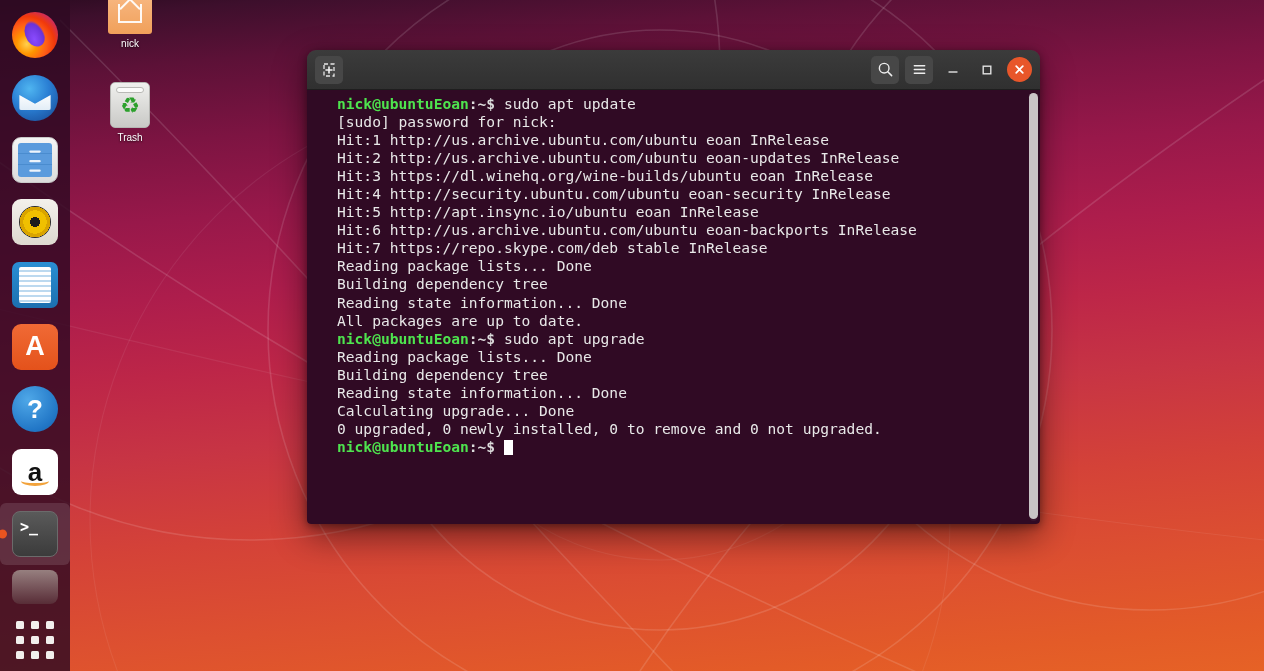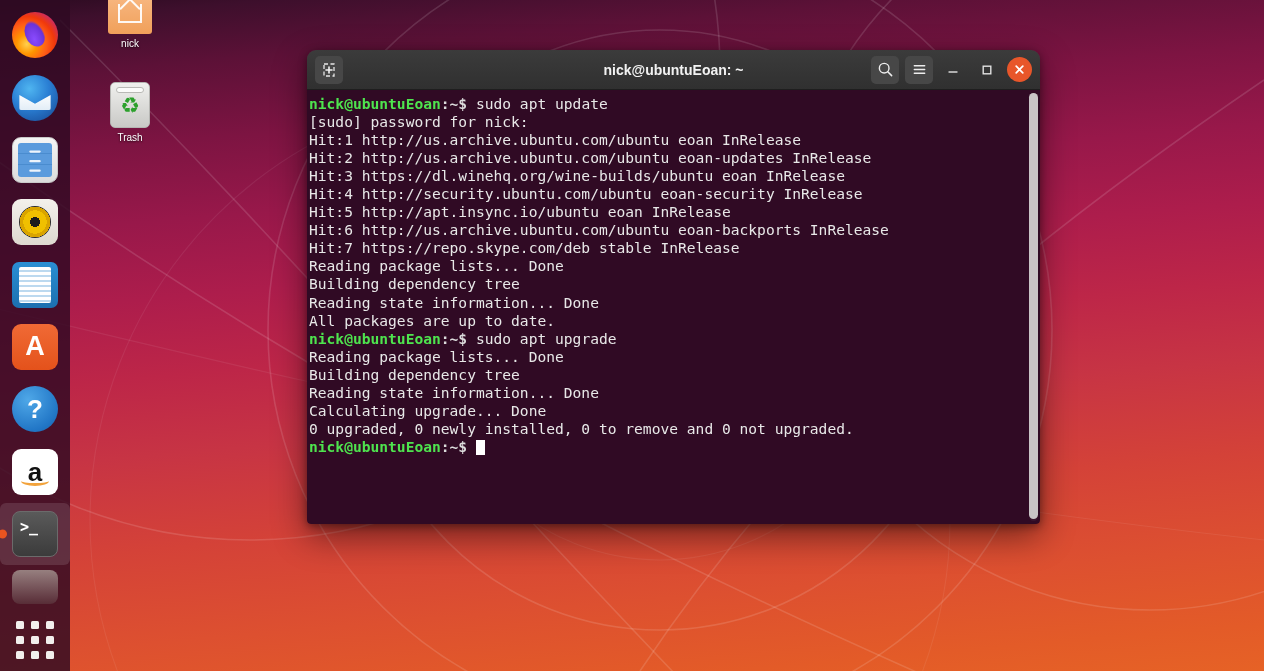--- a/index.html
+++ b/index.html
@@ -220,20 +220,21 @@
     overflow:hidden;
   }
   #term-text {
     font-family:"DejaVu Sans Mono","Liberation Mono",monospace;
     font-size:14.6px;
     line-height:18.05px;
     color:#e8e8e8;
     white-space:pre;
     padding-left:1px;
     letter-spacing: 0px;
+    margin-left: 28px;
   }
   .t-host   { color:#4ee44e; font-weight:700; }
   .t-sep    { color:#dcdcdc; font-weight:700; }
   .cursor {
     display:inline-block; width:8.8px; height:15px;
     background:#ffffff; vertical-align:-3px;
   }
   #scrollbar {
     position:absolute; right:2px; top:3px;
     width:9px; height:428px;
@@ -356,21 +357,20 @@
 
     <div id="titlebar">
 
       <div class="tb-btn" title="New Tab">
         <svg width="16" height="16" viewBox="0 0 16 16">
           <path d="M3 2 H13 V14 H3 Z" fill="none" stroke="#e6e6e6" stroke-width="1.3" stroke-dasharray="4 2.5"></path>
           <path d="M8 5 V11 M5 8 H11" stroke="#f2f2f2" stroke-width="1.6" stroke-linecap="round"></path>
         </svg>
       </div>
 
-      <div id="title">nick@ubuntuEoan: ~</div>
 
       <div class="tb-right">
         <div class="tb-btn" title="Search">
           <svg width="17" height="17" viewBox="0 0 18 18">
             <circle cx="7.6" cy="7.6" r="5.1" fill="none" stroke="#ededed" stroke-width="1.5"></circle>
             <path d="M11.4 11.4 L15.5 15.5" stroke="#ededed" stroke-width="1.6" stroke-linecap="round"></path>
           </svg>
         </div>
         <div class="tb-btn" title="Menu">
           <svg width="17" height="17" viewBox="0 0 18 18">

